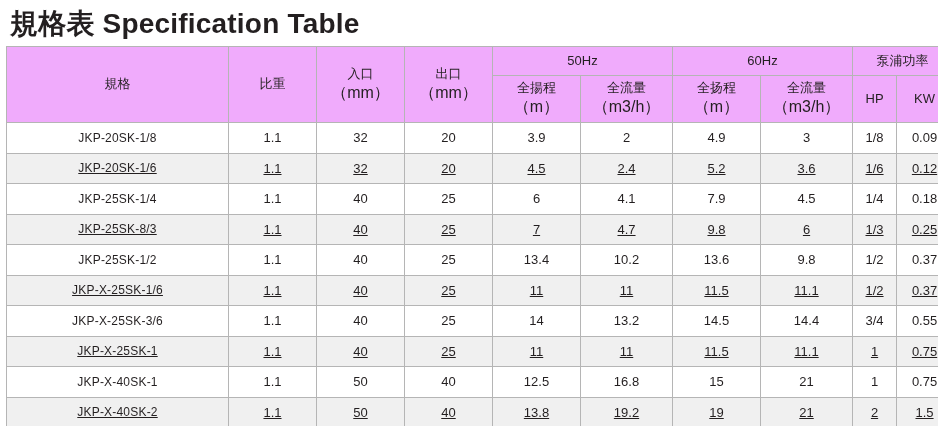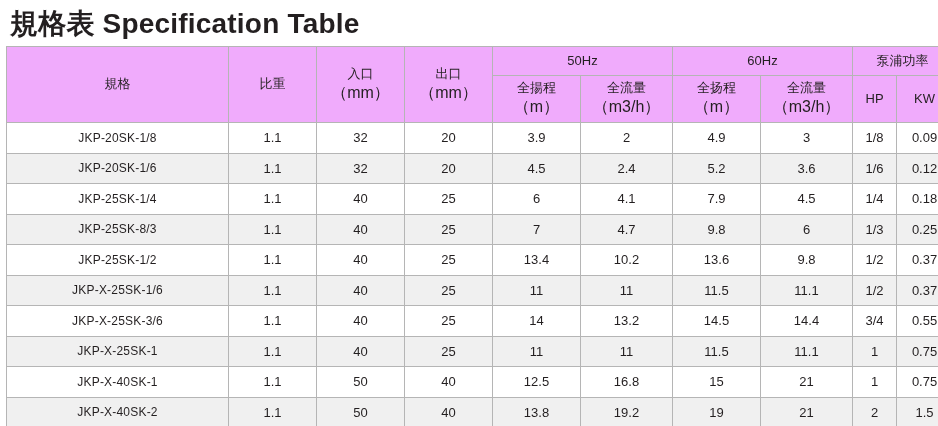--- a/index.html
+++ b/index.html
@@ -56,20 +56,21 @@
   }
   .hdr-small {
     font-size: 16px;
   }
   tbody td {
     height: 29.5px;
     background: #ffffff;
   }
   tbody tr.alt td {
     background: #f0f0f0;
+    text-decoration: underline;
   }
   td.model {
     font-size: 12px;
     letter-spacing: 0.2px;
   }
   
   col.c-model { width: 222px; }
   col.c-sg    { width: 88px; }
   col.c-in    { width: 88px; }
   col.c-out   { width: 88px; }

